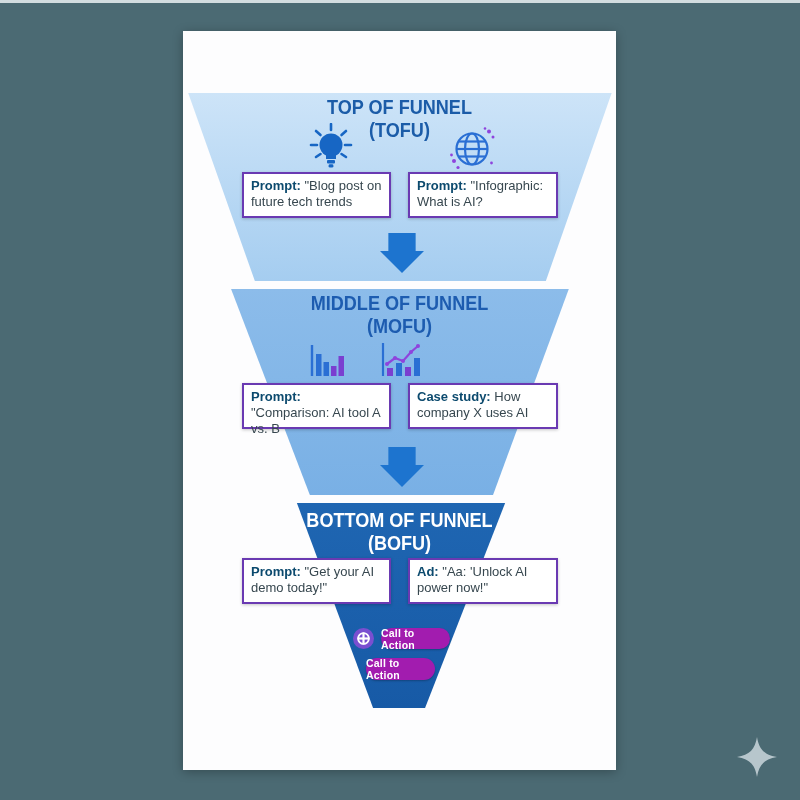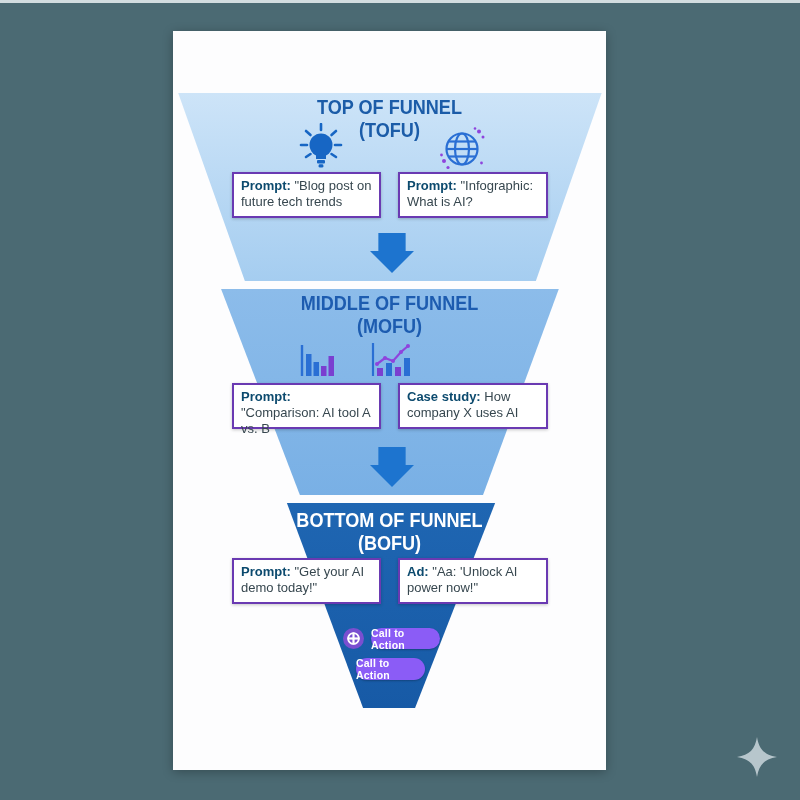--- a/index.html
+++ b/index.html
@@ -1,21 +1,21 @@
 <!DOCTYPE html>
 <html><head>
 <meta charset="utf-8">
 <style>
   * { margin:0; padding:0; box-sizing:border-box; }
   html,body { width:800px; height:800px; overflow:hidden; }
   body { background:#4b6a73; font-family:"Liberation Sans", sans-serif; position:relative; }
 
   .top-strip { position:absolute; left:0; top:0; width:800px; height:3px; background:#d3dde0; }
 
-  .card { position:absolute; left:173px; top:31px; width:433px; height:739px;
+  .card { position:absolute; left:183px; top:31px; width:433px; height:739px;
           background:#fdfdfe; box-shadow:0 2px 10px rgba(0,0,0,.28); }
 
   .section { position:absolute; left:0; width:433px; }
   .sec-tofu { top:62px;  height:188px; background:linear-gradient(180deg,#cde4f8,#a5cdf0);
               clip-path:polygon(1.2% 0, 99% 0, 83.8% 100%, 16.6% 100%); }
   .sec-mofu { top:258px; height:206px; background:linear-gradient(180deg,#8cbcea,#79b0e5);
               clip-path:polygon(11.1% 0, 89.1% 0, 71.6% 100%, 29.3% 100%); }
   .sec-bofu { top:472px; height:205px; background:linear-gradient(180deg,#1f66b2,#175aa6);
               clip-path:polygon(26.3% 0, 74.4% 0, 55.9% 100%, 43.9% 100%); }
 
@@ -37,21 +37,21 @@
                 padding:4px 7px; font-size:13px; line-height:16px; color:#37474f; }
   .prompt-box .lead { font-weight:700; color:#0c4a6e; }
   .row-tofu { top:141px; } .row-mofu { top:352px; } .row-bofu { top:527px; }
   .box-left  { left:59px; }
   .box-right { left:225px; width:150px; }
 
   .arrow { position:absolute; left:197px; width:44px; height:40px; background:#1d74cf;
            clip-path:polygon(19% 0, 81% 0, 81% 45%, 100% 45%, 50% 100%, 0 45%, 19% 45%); }
   .arrow-1 { top:202px; } .arrow-2 { top:416px; }
 
-  .cta-pill { position:absolute; height:21px; background:#8b5cf6; border-radius:11px;
+  .cta-pill { position:absolute; height:21px; background:#a21caf; border-radius:11px;
               color:#ffffff; font-size:10.5px; font-weight:700; letter-spacing:.2px;
               display:flex; align-items:center; justify-content:center; cursor:pointer;
               box-shadow:0 1px 2px rgba(0,0,0,.25); }
   .pill-1 { left:198px; top:597px; width:69px; }
   .pill-2 { left:183px; top:627px; width:69px; height:22px; }
   .plus-badge { position:absolute; left:170px; top:597px; width:21px; height:21px; }
 
   .sparkle { position:absolute; left:735px; top:735px; width:44px; height:44px; }
 </style>
 </head>

